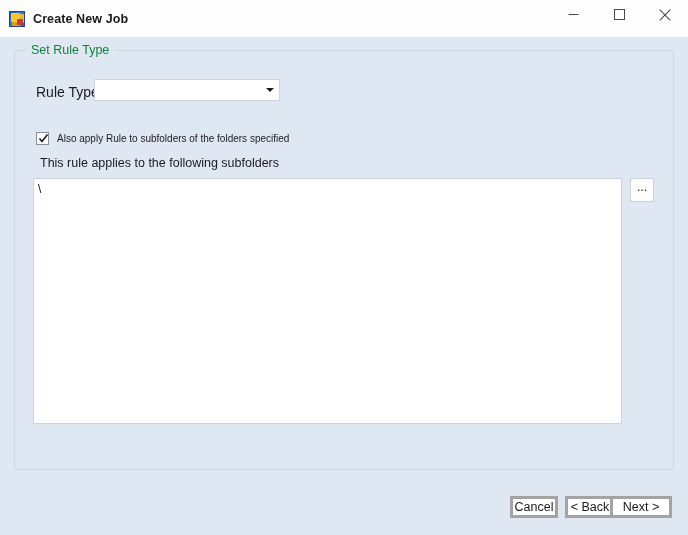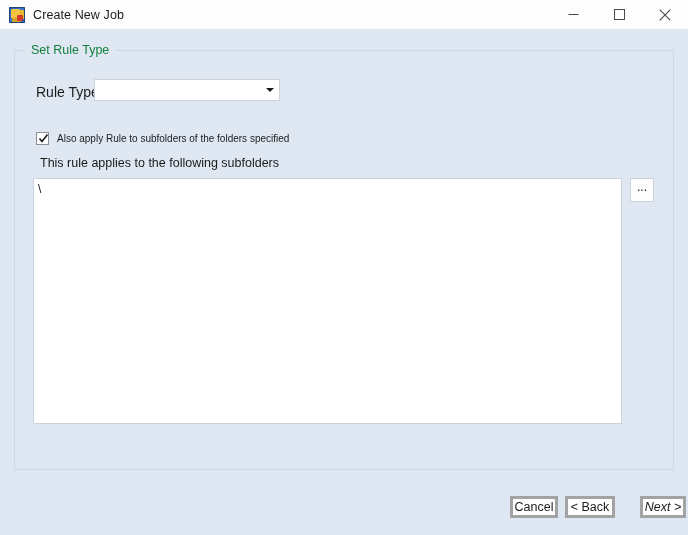--- a/index.html
+++ b/index.html
@@ -22,24 +22,25 @@
     box-sizing: border-box;
     border: 1px solid #c3ceдд;
     overflow: hidden;
   }
 
   
   #titlebar {
     position: absolute;
     left: 0; top: 0;
     width: 688px;
-    height: 29px;
+    height: 37px;
     background: #fdfdfe;
     display: flex;
     align-items: center;
+    font-weight: bold;
   }
   #app-icon {
     width: 16px;
     height: 16px;
     margin-left: 9px;
     position: relative;
     border-radius: 1px;
     background: linear-gradient(135deg, #2a57a8 0%, #3d79cc 45%, #2a57a8 100%);
     box-shadow: inset 0 0 0 1px #20447f;
     flex: 0 0 auto;
@@ -246,21 +247,21 @@
     box-sizing: border-box;
     display: flex;
     align-items: center;
     justify-content: center;
     font-size: 12.5px;
     color: #1b1b1b;
     white-space: nowrap;
   }
   #cancel-button { left: 510px; width: 48px; }
   #back-button   { left: 565px; width: 50px; text-align: right; }
-  #next-button   { left: 640px; width: 46px; font-style: italic; }
+  #next-button   { left: 610px; width: 62px; }
 </style>
 </head>
 <body>
 
 <div id="window">
 
   <div id="titlebar">
     <div id="app-icon"></div>
     <div id="title-text">Create New Job</div>
 

